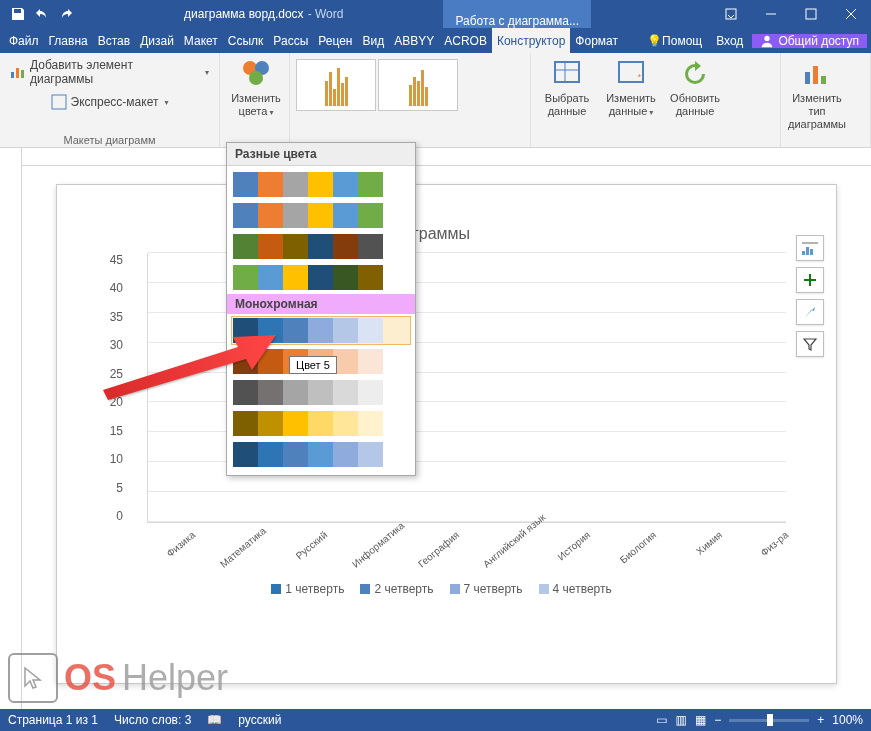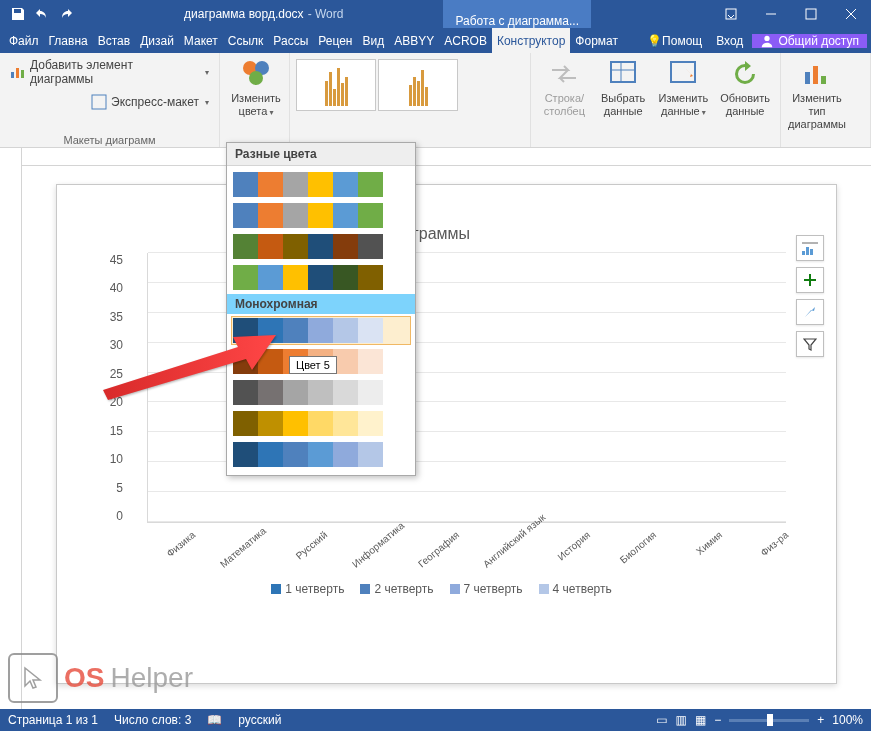--- a/index.html
+++ b/index.html
@@ -51,27 +51,27 @@
 .legend-item{display:flex;align-items:center;gap:4px;color:#595959;font-size:11px;}
 .legend-sw{width:10px;height:10px;}
 .chart-side-btns{position:absolute;right:12px;top:50px;display:flex;flex-direction:column;gap:6px;}
 .chart-side-btn{width:28px;height:26px;border:1px solid #bfbfbf;background:#fff;display:flex;align-items:center;justify-content:center;cursor:pointer;box-shadow:0 1px 2px rgba(0,0,0,0.1);}
 .color-dropdown{position:absolute;left:226px;top:142px;width:190px;background:#fff;border:1px solid #a9a9a9;box-shadow:2px 2px 6px rgba(0,0,0,0.25);z-index:100;}
 .cd-header{background:#eeeeee;padding:4px 8px;font-weight:600;color:#444;font-size:12px;border-bottom:1px solid #d4d4d4;}
 .cd-body{padding:4px;max-height:340px;overflow-y:auto;position:relative;}
 .swatch-row{display:flex;gap:0;margin-bottom:2px;border:1px solid transparent;padding:1px;cursor:pointer;}
 .swatch-row.hover{border:1px solid #f0b864;background:#fdeecf;}
 .swatch{width:25px;height:25px;}
-.cd-sep{background:#7dd3fc;padding:3px 8px;font-weight:600;color:#444;font-size:12px;margin:2px -4px;}
+.cd-sep{background:#f0abfc;padding:3px 8px;font-weight:600;color:#444;font-size:12px;margin:2px -4px;}
 .tooltip{position:absolute;background:#fff;border:1px solid #767676;padding:2px 6px;font-size:11px;left:62px;top:190px;z-index:10;}
 .arrow{position:absolute;left:98px;top:335px;z-index:200;pointer-events:none;}
 .arrow svg{filter:drop-shadow(1px 1px 1px rgba(0,0,0,0.3));}
 .watermark{position:absolute;left:8px;bottom:28px;display:flex;align-items:center;gap:6px;opacity:0.8;z-index:50;}
 .wm-box{width:50px;height:50px;border:2px solid #888;border-radius:6px;display:flex;align-items:center;justify-content:center;}
-.wm-text{font-size:28px;font-weight:300;}
+.wm-text{font-size:36px;font-weight:300;}
 .statusbar{position:absolute;bottom:0;left:0;right:0;height:22px;background:#2b579a;color:#fff;display:flex;align-items:center;padding:0 8px;gap:16px;font-size:11px;}
 .sb-right{margin-left:auto;display:flex;align-items:center;gap:8px;}
 .zoom-slider{width:80px;height:3px;background:#5a7fb5;position:relative;}
 .zoom-thumb{position:absolute;width:6px;height:12px;background:#fff;top:-5px;left:38px;}
 .chevd::after{content:"▾";font-size:8px;margin-left:2px;color:#666;}
 </style>
 </head>
 <body>
 
 <div class="titlebar">
@@ -141,21 +141,21 @@
           <circle cx="8" cy="5" r="3" fill="#fff"></circle>
           <path d="M2 15c0-3 3-5 6-5s6 2 6 5z" fill="#fff"></path>
         </svg>
       <span>Общий доступ</span>
     </div>
   </div>
 </div>
 
 <div class="ribbon">
   <div class="ribbon-group" style="width:220px">
-    <div class="ribbon-group-body" style="flex-direction:column;align-items:flex-end">
+    <div class="ribbon-group-body" style="flex-direction:column;align-items:center">
       <div class="rbtn chevd">
         <svg width="16" height="16">
             <rect x="1" y="8" width="3" height="6" fill="#4f81bd"></rect>
             <rect x="6" y="4" width="3" height="10" fill="#ed7d31"></rect>
             <rect x="11" y="6" width="3" height="8" fill="#70ad47"></rect>
           </svg>
         <span>Добавить элемент диаграммы</span>
       </div>
       <div class="rbtn chevd">
         <svg width="16" height="16">
@@ -190,26 +190,20 @@
           <div class="cs-bar" style="height:50%"></div>
           <div class="cs-bar" style="height:70%"></div>
           <div class="cs-bar" style="height:60%"></div>
           <div class="cs-bar" style="height:85%"></div>
           <div class="cs-bar" style="height:45%"></div>
         </div>
     </div>
   </div>
   <div class="ribbon-group" style="width:250px">
     <div class="ribbon-group-body">
-      <div class="big-btn" style="opacity:0.5">
-        <svg class="big-icon" viewBox="0 0 32 32">
-            <path d="M4 12h16l-4-4m4 4l-4 4M28 20H12l4-4m-4 4l4 4" stroke="#888" fill="none" stroke-width="2"></path>
-          </svg>
-        <div class="big-btn-label">Строка/ столбец</div>
-      </div>
       <div class="big-btn">
         <svg class="big-icon" viewBox="0 0 32 32">
             <rect x="4" y="4" width="24" height="20" fill="none" stroke="#4f81bd" stroke-width="2"></rect>
             <line x1="4" y1="12" x2="28" y2="12" stroke="#4f81bd"></line>
             <line x1="14" y1="4" x2="14" y2="24" stroke="#4f81bd"></line>
           </svg>
         <div class="big-btn-label">Выбрать данные</div>
       </div>
       <div class="big-btn">
         <svg class="big-icon" viewBox="0 0 32 32">

